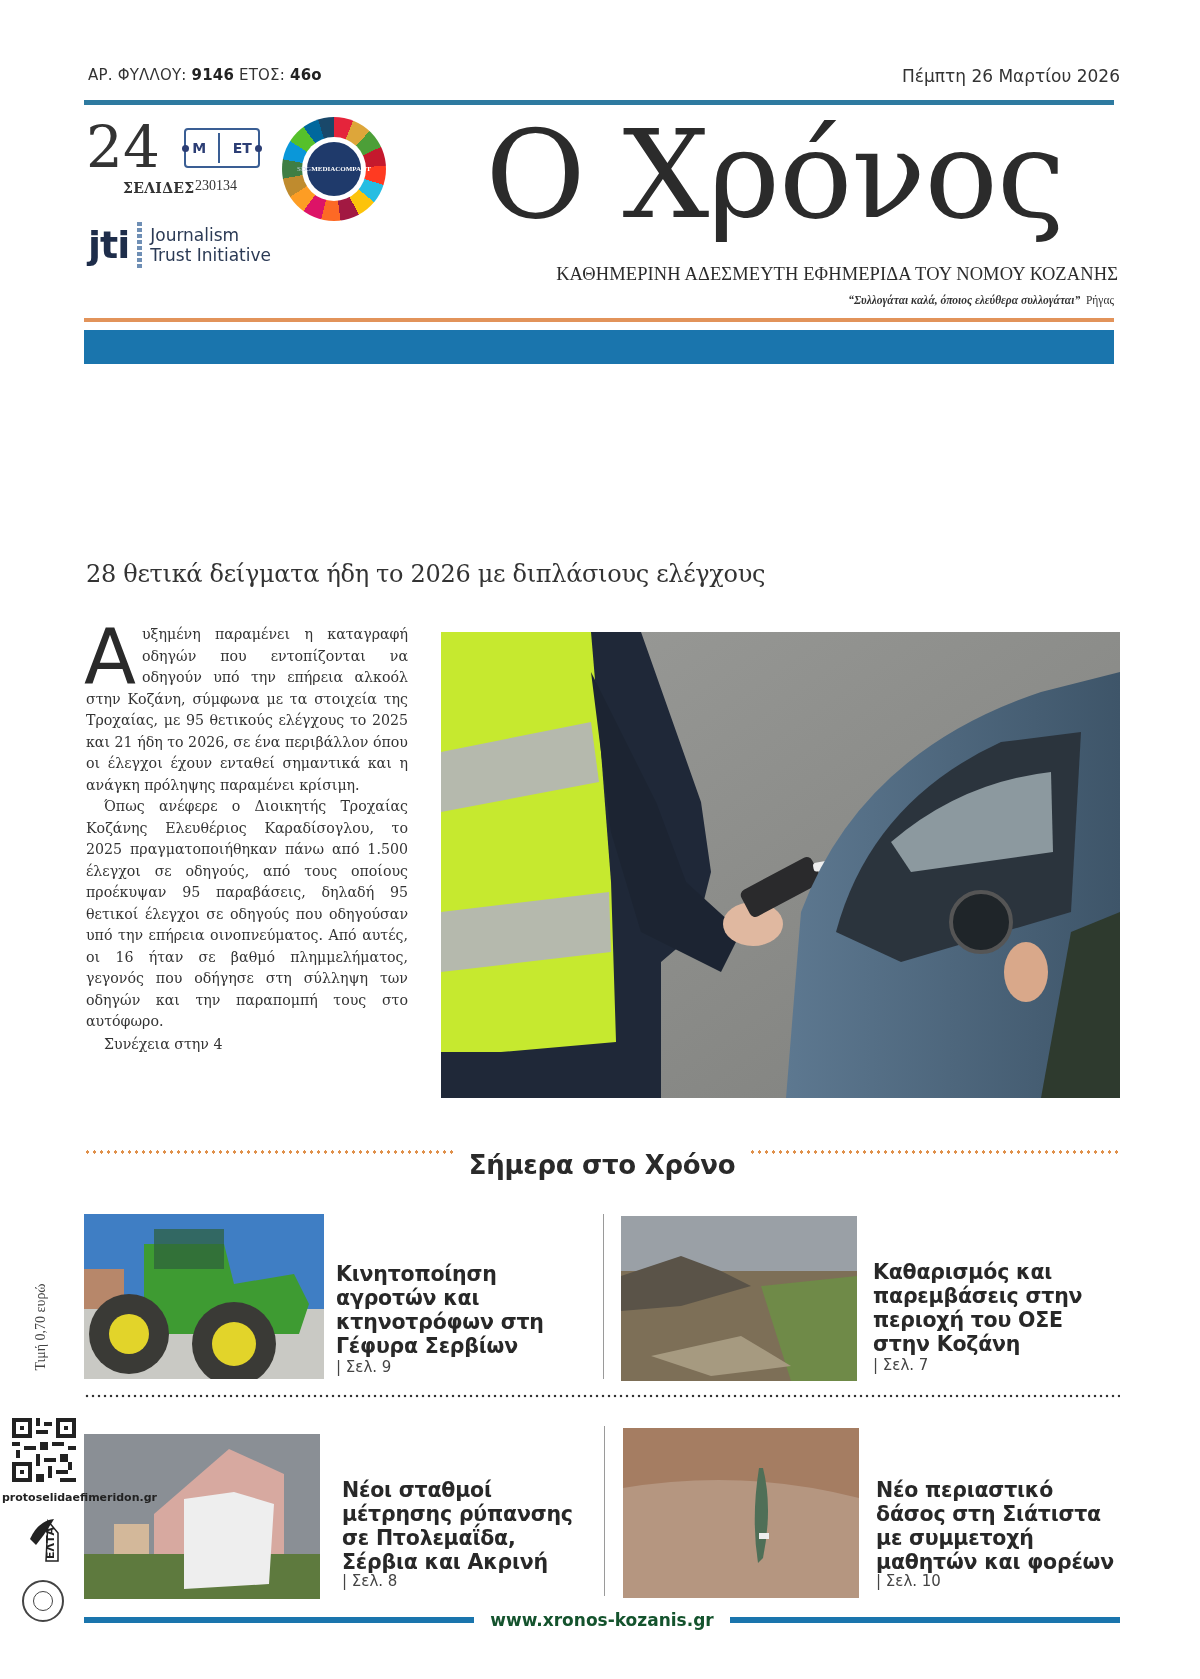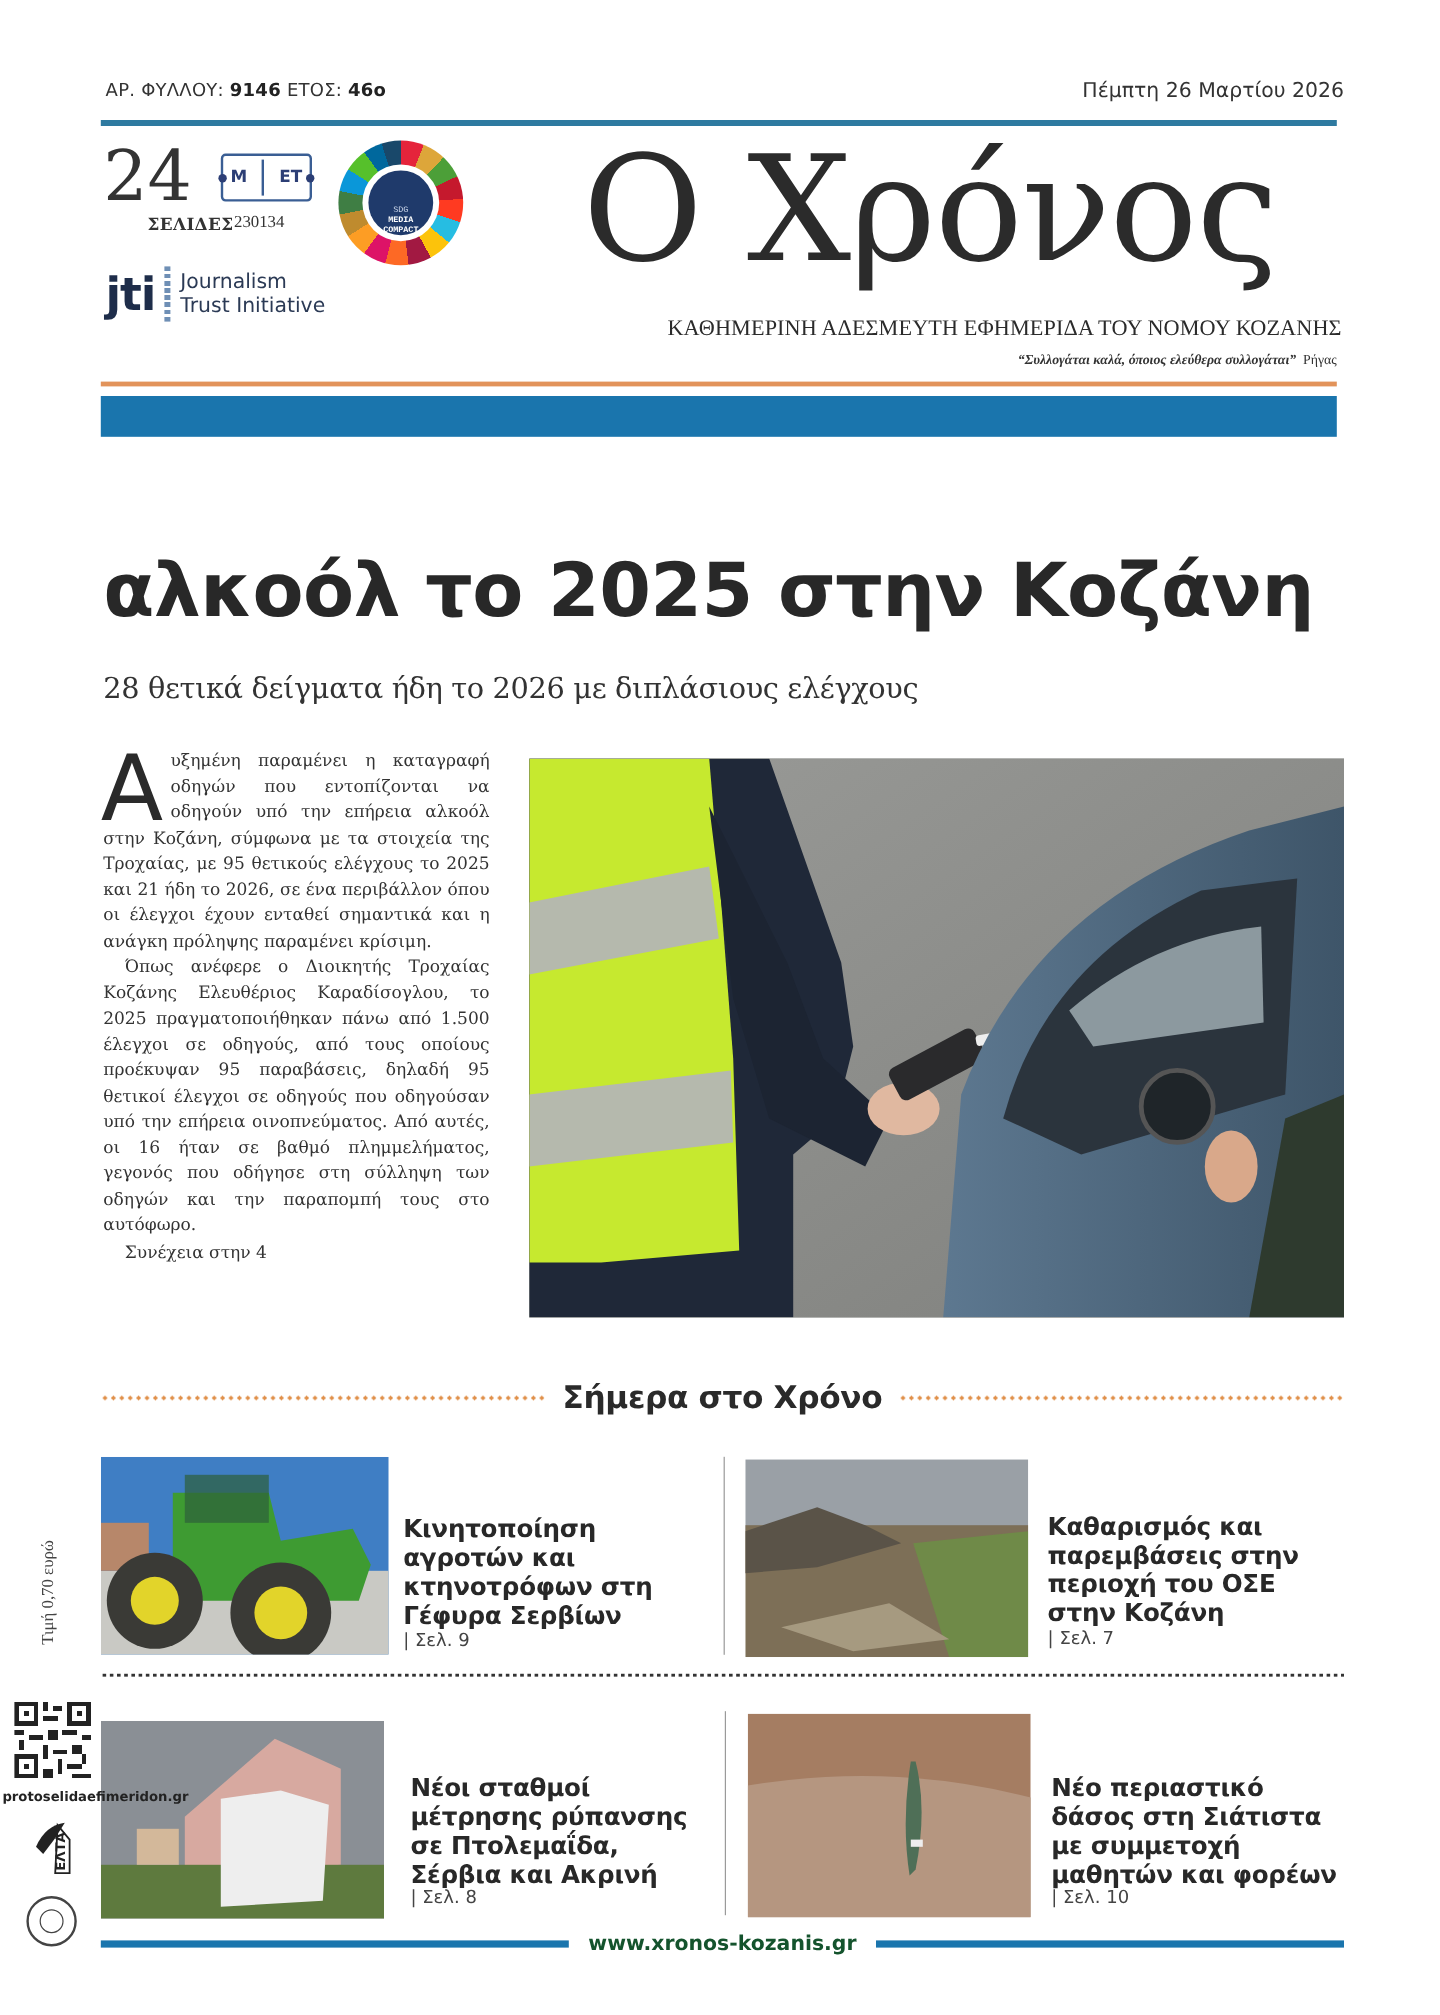--- a/index.html
+++ b/index.html
@@ -21,21 +21,21 @@
 
   .met-badge { left: 184px; top: 128px; width: 76px; height: 40px; border: 2px solid #3a5e94; border-radius: 4px; display: flex; align-items: center; justify-content: space-around; font-family: "DejaVu Sans", sans-serif; font-weight: bold; font-size: 14px; color: #2c3e75; background: #fff; }
   .met-badge .divider { width: 2px; height: 30px; background: #3a5e94; }
   .met-badge .dot { position: absolute; width: 7px; height: 7px; border-radius: 50%; background: #2c3e75; top: 15px; }
   .met-num { left: 195px; top: 178px; font-family: "Liberation Serif", serif; font-size: 14px; color: #333; }
 
   .sdg-wheel { left: 282px; top: 117px; width: 104px; height: 104px; border-radius: 50%;
     background: conic-gradient(#e5243b 0 6%, #dda63a 6% 12%, #4c9f38 12% 18%, #c5192d 18% 24%, #ff3a21 24% 30%, #26bde2 30% 36%, #fcc30b 36% 42%, #a21942 42% 48%, #fd6925 48% 54%, #dd1367 54% 60%, #fd9d24 60% 66%, #bf8b2e 66% 72%, #3f7e44 72% 78%, #0a97d9 78% 84%, #56c02b 84% 90%, #00689d 90% 95%, #19486a 95% 100%);
   }
   .sdg-wheel::after { content: ""; position: absolute; inset: 20px; border-radius: 50%; background: #fff; }
-  .sdg-inner { position: absolute; inset: 25px; border-radius: 50%; background: #1f3a6b; z-index: 2; display: flex; flex-direction: column; align-items: center; justify-content: flex-end; font-family: Liberation Mono, monospace; color: #fff; font-size: 7px; font-weight: bold; line-height: 8px; text-align: center; }
+  .sdg-inner { position: absolute; inset: 25px; border-radius: 50%; background: #1f3a6b; z-index: 2; display: flex; flex-direction: row; align-items: center; justify-content: center; font-family: Liberation Serif, serif; color: #fff; font-size: 7px; font-weight: bold; line-height: 8px; text-align: center; }
   .sdg-inner .sdg-top { font-weight: normal; color: #c9d4e8; }
 
   .jti-logo { left: 88px; top: 222px; display: flex; align-items: center; gap: 8px; }
   .jti-mark { font-family: "DejaVu Sans", sans-serif; font-size: 38px; font-weight: bold; color: #1e2d4a; letter-spacing: -1px; line-height: 40px; text-align: right; }
   .jti-bar { width: 5px; height: 46px; background: repeating-linear-gradient(#6f8fb5 0 4px, #fff 4px 6px); }
   .jti-text { font-family: "DejaVu Sans", sans-serif; font-size: 17px; color: #2b3a55; line-height: 20px; }
 
   
   .masthead-title { left: 432px; top: 105px; width: 686px; text-align: center; font-family: "DejaVu Serif", serif; font-size: 122px; line-height: 140px; color: #2b2b2b; letter-spacing: -1px; white-space: nowrap; }
   .masthead-sub { left: 436px; top: 264px; width: 682px; text-align: right; font-family: "Liberation Serif", serif; font-size: 18.5px; color: #2b2b2b; letter-spacing: 0.1px; white-space: nowrap; }
@@ -53,21 +53,21 @@
   .article { left: 86px; top: 624px; width: 322px; font-family: "DejaVu Serif", serif; font-size: 14.2px; line-height: 21.5px; color: #333; text-align: justify; hyphens: auto; }
   .article p { text-indent: 0; }
   .article p + p { text-indent: 18px; }
   .dropcap { float: left; font-family: "DejaVu Sans", sans-serif; font-size: 76px; line-height: 62px; margin: 2px 6px 0 -2px; color: #2a2a2a; }
   .continue { text-indent: 18px; margin-top: 1px; }
 
   
   .main-photo { left: 441px; top: 632px; width: 679px; height: 466px; overflow: hidden; background: #8e8f8c; }
 
   
-  .section-title-row { left: 84px; top: 1150px; width: 1036px; display: flex; align-items: center; gap: 14px; }
+  .section-title-row { left: 84px; top: 1150px; width: 1036px; display: flex; align-items: flex-start; gap: 14px; }
   .dots { flex: 1; height: 4px; background: radial-gradient(circle, #e0904a 1.6px, transparent 1.8px) 0 0/7px 4px repeat-x; }
   .section-title { font-family: "DejaVu Sans", sans-serif; font-weight: bold; font-size: 26px; color: #2a2a2a; letter-spacing: -0.3px; }
 
   
   .teaser-img { overflow: hidden; position: absolute; }
   .teaser-title { position: absolute; font-family: "DejaVu Sans", sans-serif; font-weight: bold; font-size: 20.5px; line-height: 24px; color: #282828; letter-spacing: -0.2px; }
   .teaser-page { position: absolute; font-family: "DejaVu Sans", sans-serif; font-size: 15px; color: #444; }
   .vsep { position: absolute; width: 1px; background: #9a9a9a; }
   .dot-sep { left: 84px; top: 1394px; width: 1036px; height: 4px; background: radial-gradient(circle, #333 1.4px, transparent 1.6px) 0 0/6px 4px repeat-x; }
 
@@ -131,21 +131,20 @@
 <div class="abs motto">
   <i>“Συλλογάται καλά, όποιος ελεύθερα συλλογάται”</i>
   &nbsp;<span>Ρήγας</span>
 </div>
 
 <div class="abs rule-orange"></div>
 <div class="abs band-blue"></div>
 
 <h1 class="abs headline">
   <br>
-  <span>αλκοόλ το 2025 στην Κοζάνη</span>
 </h1>
 <div class="abs subhead">28 θετικά δείγματα ήδη το 2026 με διπλάσιους ελέγχους</div>
 
 <div class="abs article" lang="el">
   <p><span class="dropcap">Α</span><span>υξημένη παραμένει η καταγραφή οδηγών που εντοπίζονται να οδηγούν υπό την επήρεια αλκοόλ στην Κοζάνη, σύμφωνα με τα στοιχεία της Τροχαίας, με 95 θετικούς ελέγχους το 2025 και 21 ήδη το 2026, σε ένα περιβάλλον όπου οι έλεγχοι έχουν ενταθεί σημαντικά και η ανάγκη πρόληψης παραμένει κρίσιμη.</span></p>
   <p>Όπως ανέφερε ο Διοικητής Τροχαίας Κοζάνης Ελευθέριος Καραδίσογλου, το 2025 πραγματοποιήθηκαν πάνω από 1.500 έλεγχοι σε οδηγούς, από τους οποίους προέκυψαν 95 παραβάσεις, δηλαδή 95 θετικοί έλεγχοι σε οδηγούς που οδηγούσαν υπό την επήρεια οινοπνεύματος. Από αυτές, οι 16 ήταν σε βαθμό πλημμελήματος, γεγονός που οδήγησε στη σύλληψη των οδηγών και την παραπομπή τους στο αυτόφωρο.</p>
   <p class="continue">Συνέχεια στην 4</p>
 </div>
 
 <div class="abs main-photo">

